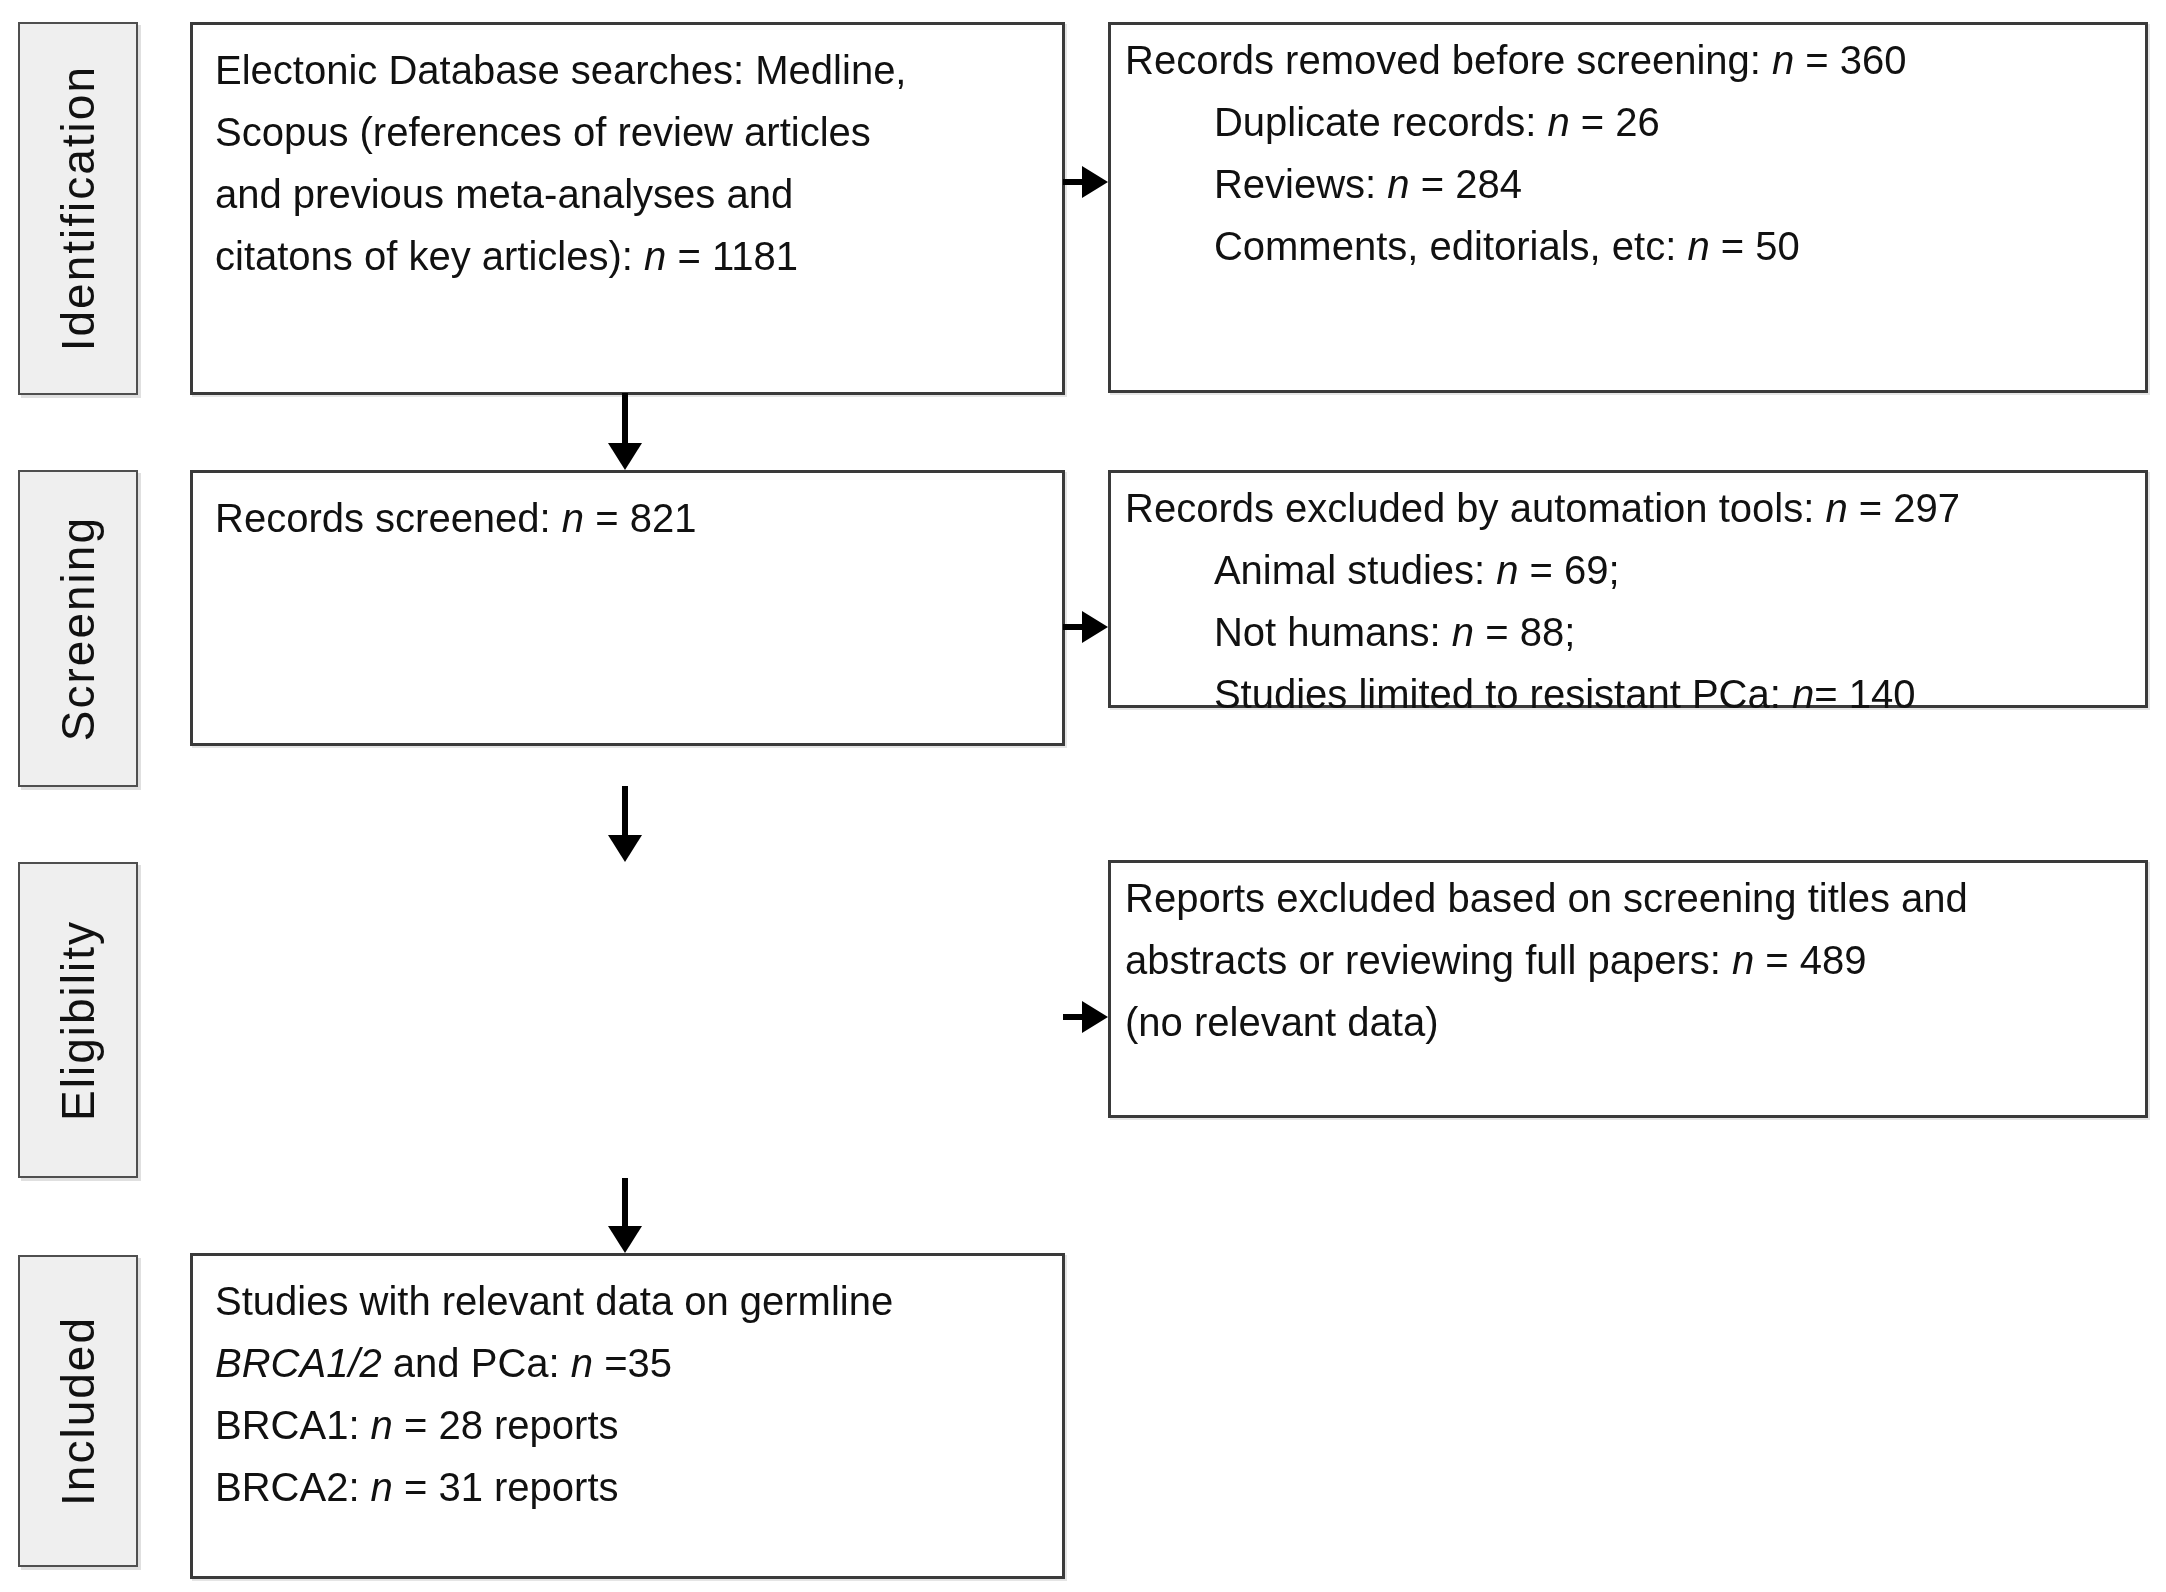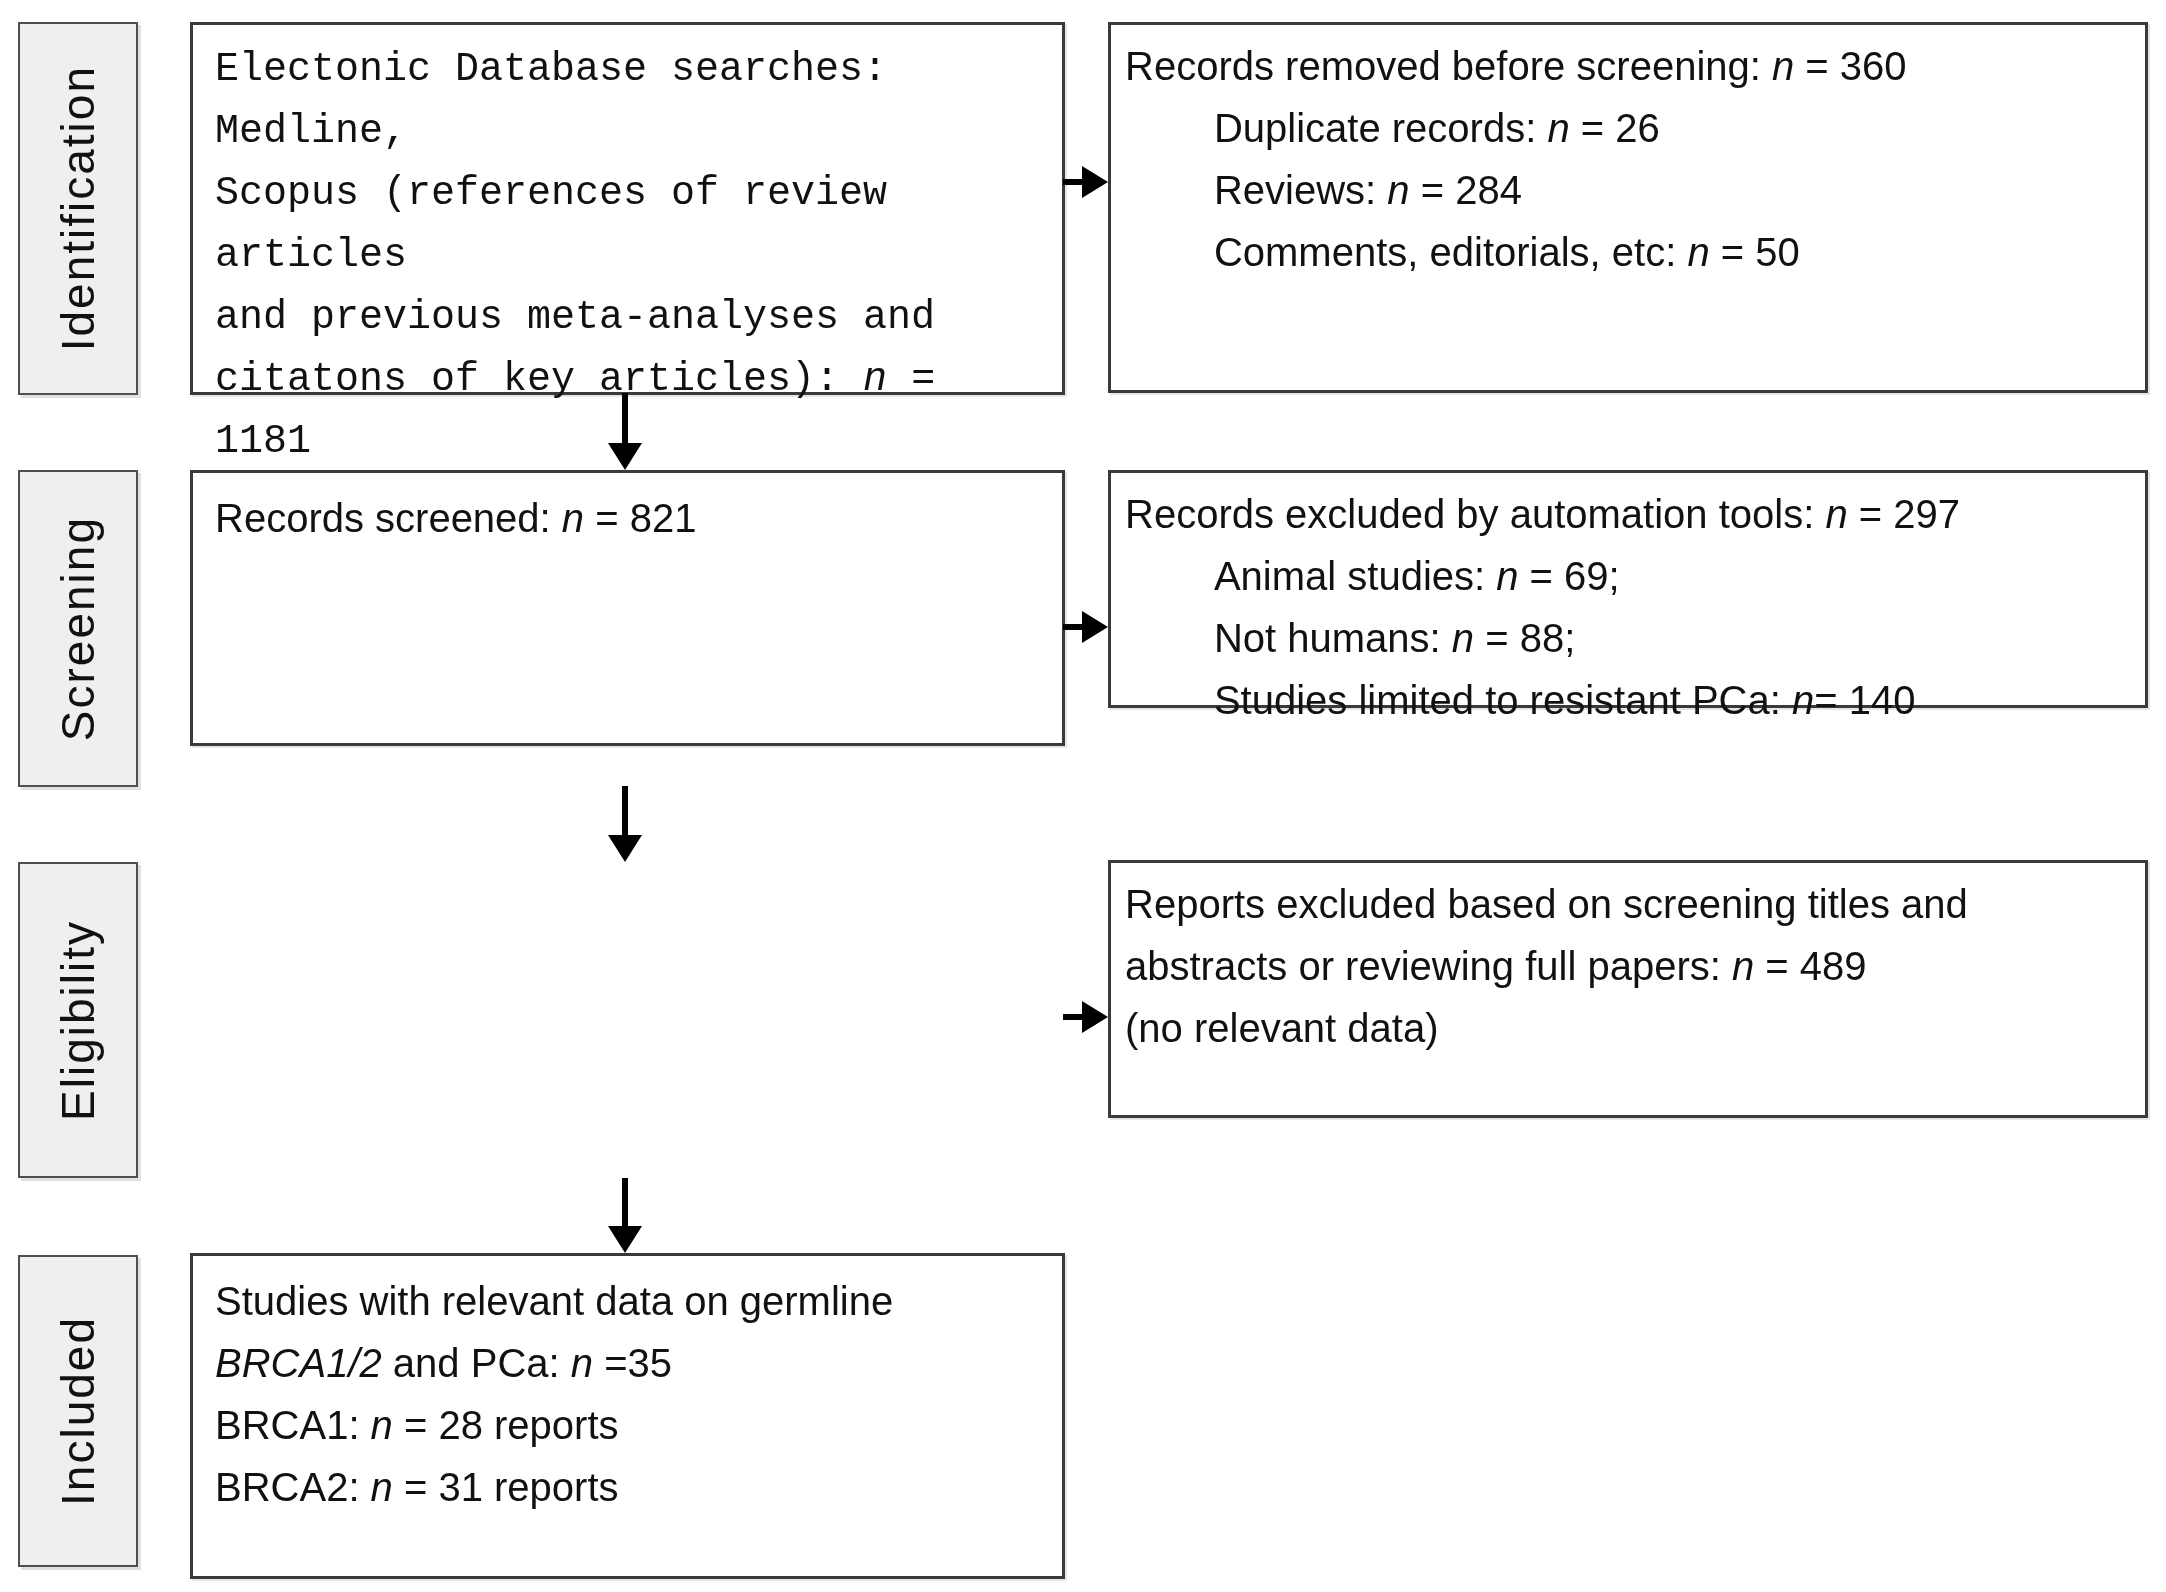--- a/index.html
+++ b/index.html
@@ -48,22 +48,22 @@
     background: #ffffff;
     border: 3px solid #3a3a3a;
     box-sizing: border-box;
     font-size: 40px;
     line-height: 62px;
     white-space: pre-wrap;
     box-shadow: 2px 2px 0 rgba(0,0,0,0.10);
   }
   .box i { font-style: italic; }
   .main { left: 190px;  width: 875px;  padding: 14px 10px 14px 22px; }
-  .side { left: 1108px; width: 1040px; padding: 10px 10px 10px 14px; }
-  .m1 { top: 22px;   height: 373px; font-family: Liberation Mono, monospace; }
+  .side { left: 1108px; width: 1040px; padding: 4px 10px 10px 14px; }
+  .m1 { top: 22px;   height: 373px; }
   .m2 { top: 470px;  height: 276px; }
   .m3 { top: 862px;  height: 318px; }
   .m4 { top: 1253px; height: 326px; }
   .s1 { top: 22px;   height: 371px; }
   .s2 { top: 470px;  height: 238px; }
   .s3 { top: 860px;  height: 258px; }
 
   
   .stem-v {
     position: absolute;

